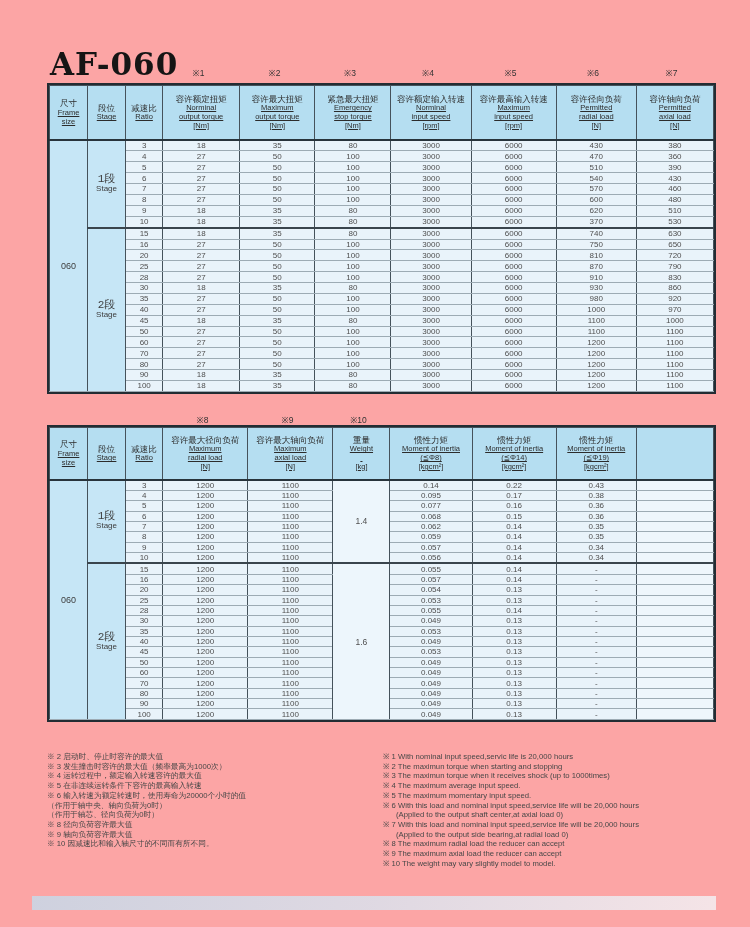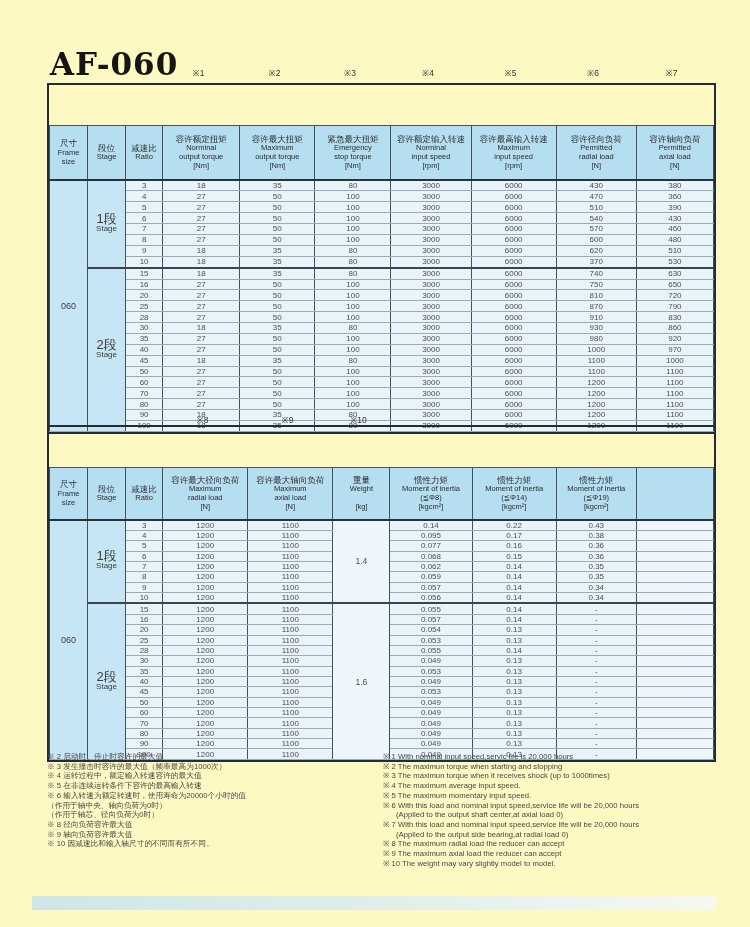--- a/index.html
+++ b/index.html
@@ -1,34 +1,34 @@
 <!DOCTYPE html>
 <html><head>
 <meta charset="utf-8">
 <style>
   html,body { margin:0; padding:0; background:#ffffff; }
   .page {
-    position:relative; width:750px; height:927px; background:#fef9c3;
+    position:relative; width:750px; height:927px; background:#fca5a5;
     font-family:"Liberation Sans", sans-serif; color:#3a3a3a; overflow:hidden;
   }
   .title {
     position:absolute; left:50px; top:46px;
     font-family:"DejaVu Serif", serif; font-weight:bold; font-size:31px;
     color:#151515; letter-spacing:1px;
   }
   .marks { position:absolute; width:665px; height:12px; left:47px; }
   #t1-marks { top:67px; }
   #t2-marks { top:414px; }
   .marks span { position:absolute; transform:translateX(-50%); font-size:8.5px; color:#333; white-space:nowrap; }
 
   .tbl-wrap { position:absolute; left:47px; width:665px; border:2px solid #222c33; box-sizing:content-box; }
   #t1-wrap { top:83px; }
   #t2-wrap { top:425px; }
 
-  table { border-collapse:collapse; table-layout:fixed; width:665px;margin-top:40px; }
+  table { border-collapse:collapse; table-layout:fixed; width:665px; }
   #t1 { height:307px; }
   #t2 { height:293px; }
   #t1 thead tr { height:54px; }
   #t2 thead tr { height:52px; }
 
   th {
     background:#b5def1; border:1px solid #45525b; border-bottom:2px solid #28343c;
     font-weight:normal; padding:0; text-align:center; vertical-align:middle; color:#2c2c2c;
   }
   td {
@@ -36,22 +36,22 @@
     background:#e9f3fa; font-size:8px; color:#4f4f4f;
     border-left:1px solid #45525b; border-right:1px solid #45525b;
     border-top:1px solid #9dabb4; border-bottom:1px solid #9dabb4;
   }
   tr.group-start td { border-top:2px solid #3a454d; }
   td.frame, td.stage { background:#c6e6f6; font-size:9px; color:#3c3c3c; }
   td.ratio { background:#e9f3fa; }
   td.weight { background:#edf6fc; font-size:8.5px; }
   td.emptycol { background:#eef6fc; }
   .hl-zh { font-size:8.5px; line-height:10.5px; }
-  .hl { font-size:7.5px; line-height:8.8px; }
-  .stage-l1 { font-size:13px; line-height:10px; }
+  .hl { font-size:7.5px; line-height:8.8px;text-decoration:underline; }
+  .stage-l1 { font-size:11px; line-height:10px;font-family:Liberation Mono, monospace; }
   .stage-l2 { font-size:8px; line-height:10px; }
 
   .notes { position:absolute; top:752px; font-size:7.7px; line-height:9.7px; color:#474747; }
   #notes-zh { left:47px; width:332px; }
   #notes-en { left:383px; width:345px; }
   .note-line { white-space:nowrap; }
   .note-line.indent { padding-left:13px; }
 
   .bottom-band {
     position:absolute; left:32px; top:896px; width:684px; height:14px;

